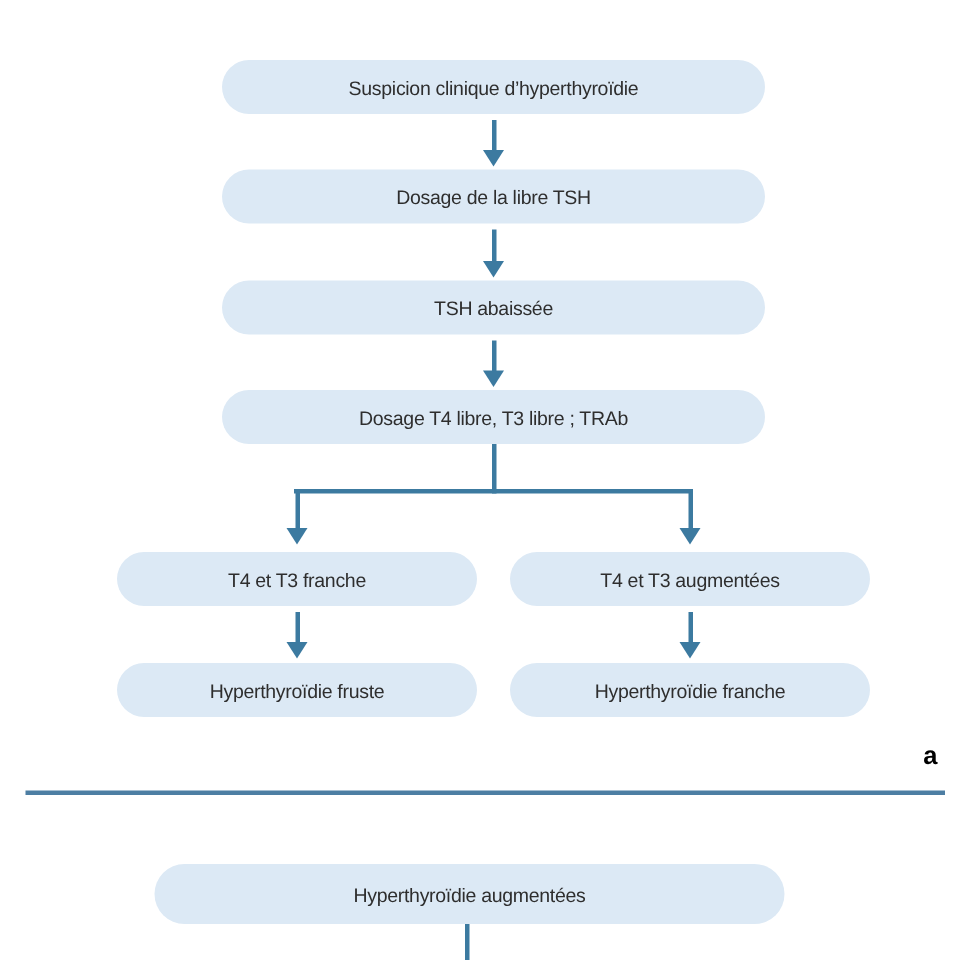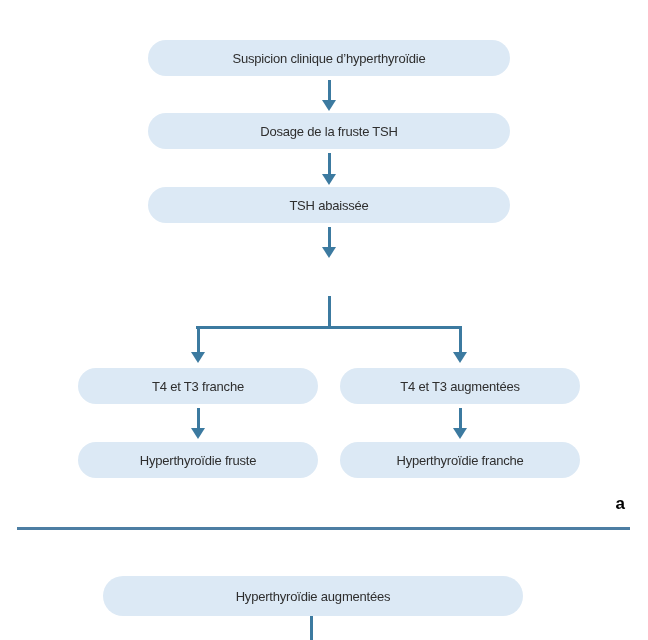--- a/index.html
+++ b/index.html
@@ -56,34 +56,35 @@
 
 <div class="canvas">
 
   <div class="node" style="left:148px;top:40px;width:362px;">Suspicion clinique d’hyperthyroïdie</div>
 
   <div class="arrow-v" style="left:322px;top:80px;height:31px;">
     <span class="shaft"></span>
     <span class="head"></span>
   </div>
 
-  <div class="node" style="left:148px;top:113px;width:362px;">Dosage de la fruste TSH</div>
+  <div class="node" style="left:148px;top:113px;width:362px;">Dosage de la libre TSH</div>
 
   <div class="arrow-v" style="left:322px;top:153px;height:32px;">
     <span class="shaft"></span>
     <span class="head"></span>
   </div>
 
   <div class="node" style="left:148px;top:187px;width:362px;">TSH abaissée</div>
 
   <div class="arrow-v" style="left:322px;top:227px;height:31px;">
     <span class="shaft"></span>
     <span class="head"></span>
   </div>
 
+  <div class="node" style="left:148px;top:260px;width:362px;">Dosage T4 libre, T3 libre ; TRAb</div>
 
   <div class="line" style="left:328px;top:296px;width:3px;height:33px;"></div>
   <div class="line" style="left:196px;top:326px;width:266px;height:3px;"></div>
 
   <div class="arrow-v" style="left:191px;top:326px;height:37px;">
     <span class="shaft"></span>
     <span class="head"></span>
   </div>
   <div class="arrow-v" style="left:453px;top:326px;height:37px;">
     <span class="shaft"></span>

